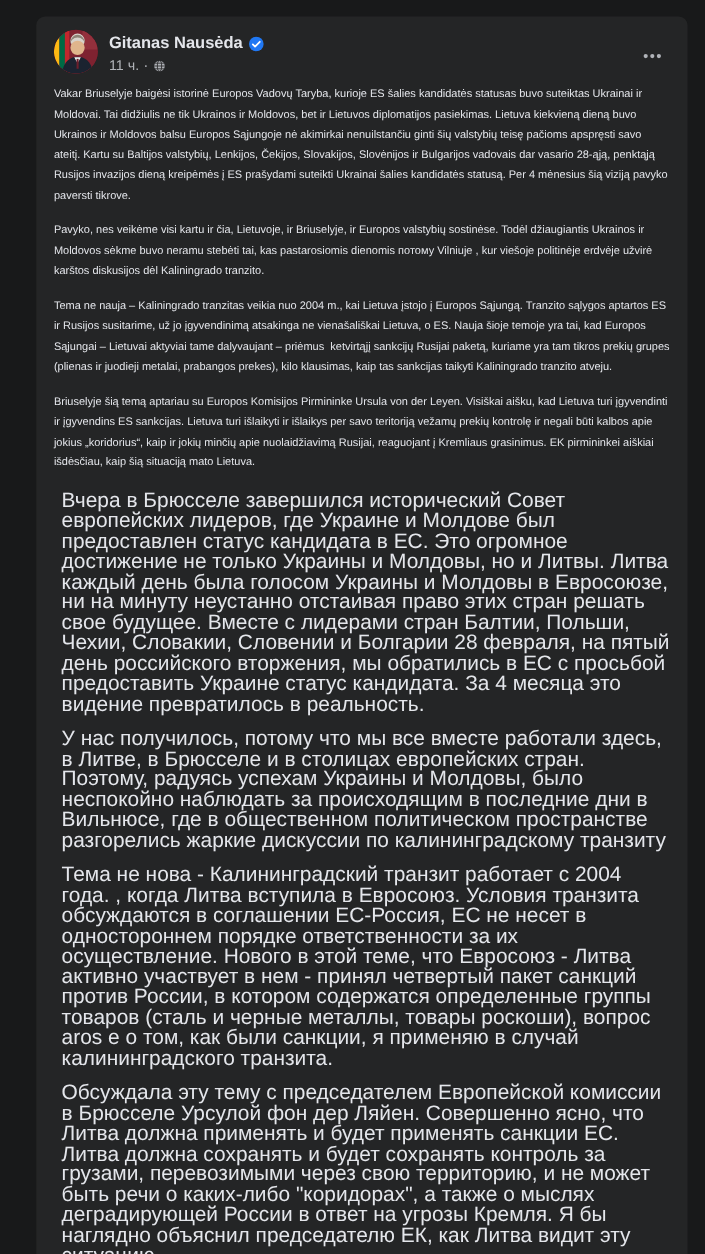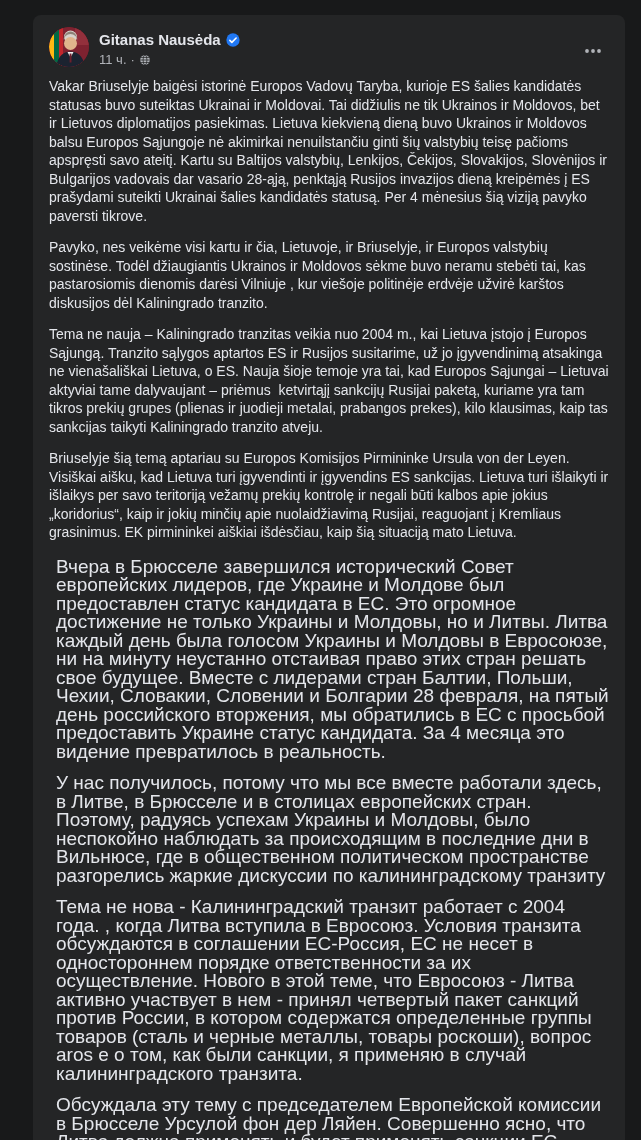--- a/index.html
+++ b/index.html
@@ -44,21 +44,21 @@
   }
   .meta-row .ts{cursor:pointer;}
   .more-btn{
     background:none;border:none;padding:6px;margin:-2px 0 0 8px;cursor:pointer;
     border-radius:50%;display:flex;align-items:center;
   }
   
   .post-body{margin-top:10px;}
   .post-body p{
     margin:0 0 13px 0;
-    font-size:14px;line-height:18.5px;color:var(--text-primary);
+    font-size:10px;line-height:18.5px;color:var(--text-primary);
     white-space:pre-wrap;
   }
   .translation{margin:16px 0 0 7px;}
   .translation p{font-size:19px;line-height:18.5px;}
   .meta-dot{color:var(--text-secondary);}
 </style>
 </head>
 <body>
 
 <article class="card">
@@ -116,21 +116,21 @@
           <circle cx="4" cy="10" r="1.9"></circle>
           <circle cx="10" cy="10" r="1.9"></circle>
           <circle cx="16" cy="10" r="1.9"></circle>
         </g>
       </svg>
     </button>
   </header>
 
   <div class="post-body">
     <p>Vakar Briuselyje baigėsi istorinė Europos Vadovų Taryba, kurioje ES šalies kandidatės statusas buvo suteiktas Ukrainai ir Moldovai. Tai didžiulis ne tik Ukrainos ir Moldovos, bet ir Lietuvos diplomatijos pasiekimas. Lietuva kiekvieną dieną buvo Ukrainos ir Moldovos balsu Europos Sąjungoje nė akimirkai nenuilstančiu ginti šių valstybių teisę pačioms apspręsti savo ateitį. Kartu su Baltijos valstybių, Lenkijos, Čekijos, Slovakijos, Slovėnijos ir Bulgarijos vadovais dar vasario 28-ąją, penktąją Rusijos invazijos dieną kreipėmės į ES prašydami suteikti Ukrainai šalies kandidatės statusą. Per 4 mėnesius šią viziją pavyko paversti tikrove.</p>
-    <p>Pavyko, nes veikėme visi kartu ir čia, Lietuvoje, ir Briuselyje, ir Europos valstybių sostinėse. Todėl džiaugiantis Ukrainos ir Moldovos sėkme buvo neramu stebėti tai, kas pastarosiomis dienomis darėsi Vilniuje , kur viešoje politinėje erdvėje užvirė karštos diskusijos dėl Kaliningrado tranzito.</p>
+    <p>Pavyko, nes veikėme visi kartu ir čia, Lietuvoje, ir Briuselyje, ir Europos valstybių sostinėse. Todėl džiaugiantis Ukrainos ir Moldovos sėkme buvo neramu stebėti tai, kas pastarosiomis dienomis потому Vilniuje , kur viešoje politinėje erdvėje užvirė karštos diskusijos dėl Kaliningrado tranzito.</p>
     <p>Tema ne nauja – Kaliningrado tranzitas veikia nuo 2004 m., kai Lietuva įstojo į Europos Sąjungą. Tranzito sąlygos aptartos ES ir Rusijos susitarime, už jo įgyvendinimą atsakinga ne vienašališkai Lietuva, o ES. Nauja šioje temoje yra tai, kad Europos Sąjungai – Lietuvai aktyviai tame dalyvaujant – priėmus  ketvirtąjį sankcijų Rusijai paketą, kuriame yra tam tikros prekių grupes (plienas ir juodieji metalai, prabangos prekes), kilo klausimas, kaip tas sankcijas taikyti Kaliningrado tranzito atveju.</p>
     <p>Briuselyje šią temą aptariau su Europos Komisijos Pirmininke Ursula von der Leyen. Visiškai aišku, kad Lietuva turi įgyvendinti ir įgyvendins ES sankcijas. Lietuva turi išlaikyti ir išlaikys per savo teritoriją vežamų prekių kontrolę ir negali būti kalbos apie jokius „koridorius“, kaip ir jokių minčių apie nuolaidžiavimą Rusijai, reaguojant į Kremliaus grasinimus. EK pirmininkei aiškiai išdėsčiau, kaip šią situaciją mato Lietuva.</p>
 
     <div class="translation">
       <p>Вчера в Брюсселе завершился исторический Совет европейских лидеров, где Украине и Молдове был предоставлен статус кандидата в ЕС. Это огромное достижение не только Украины и Молдовы, но и Литвы. Литва каждый день была голосом Украины и Молдовы в Евросоюзе, ни на минуту неустанно отстаивая право этих стран решать свое будущее. Вместе с лидерами стран Балтии, Польши, Чехии, Словакии, Словении и Болгарии 28 февраля, на пятый день российского вторжения, мы обратились в ЕС с просьбой предоставить Украине статус кандидата. За 4 месяца это видение превратилось в реальность.</p>
       <p>У нас получилось, потому что мы все вместе работали здесь, в Литве, в Брюсселе и в столицах европейских стран. Поэтому, радуясь успехам Украины и Молдовы, было неспокойно наблюдать за происходящим в последние дни в Вильнюсе, где в общественном политическом пространстве разгорелись жаркие дискуссии по калининградскому транзиту</p>
       <p>Тема не нова - Калининградский транзит работает с 2004 года. , когда Литва вступила в Евросоюз. Условия транзита обсуждаются в соглашении ЕС-Россия, ЕС не несет в одностороннем порядке ответственности за их осуществление. Нового в этой теме, что Евросоюз - Литва активно участвует в нем - принял четвертый пакет санкций против России, в котором содержатся определенные группы товаров (сталь и черные металлы, товары роскоши), вопрос aros e о том, как были санкции, я применяю в случай калининградского транзита.</p>
       <p>Обсуждала эту тему с председателем Европейской комиссии в Брюсселе Урсулой фон дер Ляйен. Совершенно ясно, что Литва должна применять и будет применять санкции ЕС. Литва должна сохранять и будет сохранять контроль за грузами, перевозимыми через свою территорию, и не может быть речи о каких-либо "коридорах", а также о мыслях деградирующей России в ответ на угрозы Кремля. Я бы наглядно объяснил председателю ЕК, как Литва видит эту ситуацию.</p>
 
     </div>

